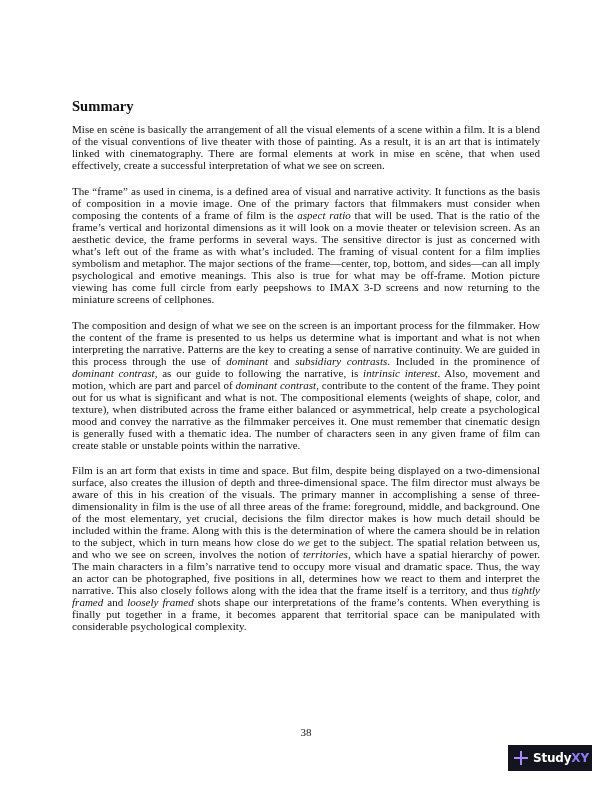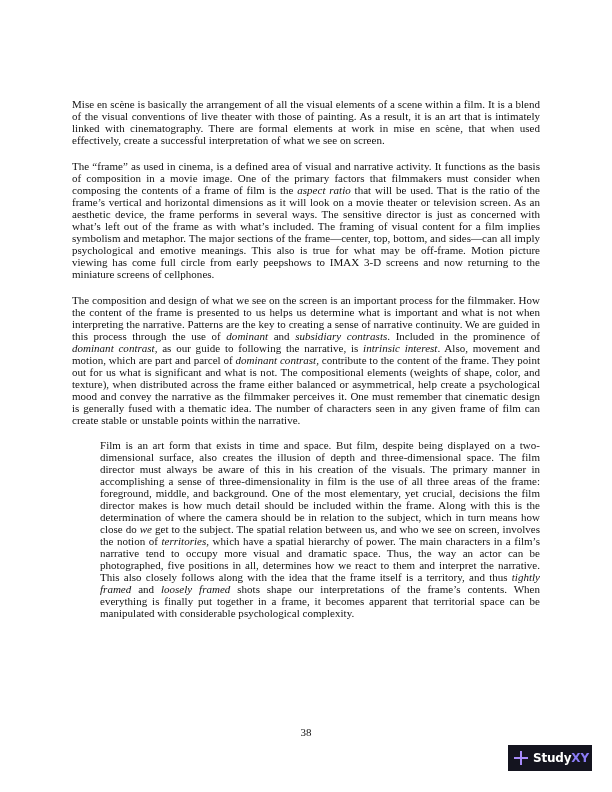--- a/index.html
+++ b/index.html
@@ -29,21 +29,20 @@
     }
     .para {
       font-size: 11px;
       line-height: 12px;
       text-align: justify;
       margin: 0 0 13.75px 0;
       letter-spacing: 0.02px;
     }
     .para.gap-extra {
       margin-top: 6px;
-      margin-left: 28px;
     }
     .para em {
     }
     .page-number {
       position: absolute;
       left: 0;
       width: 612px;
       top: 726px;
       text-align: center;
       font-size: 11px;
@@ -87,20 +86,21 @@
       letter-spacing: -0.2px;
     }
     .badge .brand .accent {
       color: #8b7cf6;
     }
   </style>
 </head>
 <body>
 
 <div class="page">
+  <h2 class="heading">Summary</h2>
   <div id="paras">
     <p class="para"><span>Mise en scène is basically the arrangement of all the visual elements of a scene within a film. It is a blend of the visual conventions of live theater with those of painting. As a result, it is an art that is intimately linked with cinematography. There are formal elements at work in mise en scène, that when used effectively, create a successful interpretation of what we see on screen.</span></p>
     <p class="para"><span>The “frame” as used in cinema, is a defined area of visual and narrative activity. It functions as the basis of composition in a movie image. One of the primary factors that filmmakers must consider when composing the contents of a frame of film is the </span><em>aspect ratio</em><span> that will be used. That is the ratio of the frame’s vertical and horizontal dimensions as it will look on a movie theater or television screen. As an aesthetic device, the frame performs in several ways. The sensitive director is just as concerned with what’s left out of the frame as with what’s included. The framing of visual content for a film implies symbolism and metaphor. The major sections of the frame—center, top, bottom, and sides—can all imply psychological and emotive meanings. This also is true for what may be off-frame. Motion picture viewing has come full circle from early peepshows to IMAX 3-D screens and now returning to the miniature screens of cellphones.</span></p>
     <p class="para"><span>The composition and design of what we see on the screen is an important process for the filmmaker. How the content of the frame is presented to us helps us determine what is important and what is not when interpreting the narrative. Patterns are the key to creating a sense of narrative continuity. We are guided in this process through the use of </span><em>dominant</em><span> and </span><em>subsidiary contrasts</em><span>. Included in the prominence of </span><em>dominant contrast</em><span>, as our guide to following the narrative, is </span><em>intrinsic interest</em><span>. Also, movement and motion, which are part and parcel of </span><em>dominant contrast,</em><span> contribute to the content of the frame. They point out for us what is significant and what is not. The compositional elements (weights of shape, color, and texture), when distributed across the frame either balanced or asymmetrical, help create a psychological mood and convey the narrative as the filmmaker perceives it. One must remember that cinematic design is generally fused with a thematic idea. The number of characters seen in any given frame of film can create stable or unstable points within the narrative.</span></p>
     <p class="para gap-extra"><span>Film is an art form that exists in time and space. But film, despite being displayed on a two-dimensional surface, also creates the illusion of depth and three-dimensional space. The film director must always be aware of this in his creation of the visuals. The primary manner in accomplishing a sense of three-dimensionality in film is the use of all three areas of the frame: foreground, middle, and background. One of the most elementary, yet crucial, decisions the film director makes is how much detail should be included within the frame. Along with this is the determination of where the camera should be in relation to the subject, which in turn means how close do </span><em>we</em><span> get to the subject. The spatial relation between us, and who we see on screen, involves the notion of </span><em>territories</em><span>, which have a spatial hierarchy of power. The main characters in a film’s narrative tend to occupy more visual and dramatic space. Thus, the way an actor can be photographed, five positions in all, determines how we react to them and interpret the narrative. This also closely follows along with the idea that the frame itself is a territory, and thus </span><em>tightly framed</em><span> and </span><em>loosely framed</em><span> shots shape our interpretations of the frame’s contents. When everything is finally put together in a frame, it becomes apparent that territorial space can be manipulated with considerable psychological complexity.</span></p>
   </div>
 </div>
 
 <div class="page-number">38</div>
 

